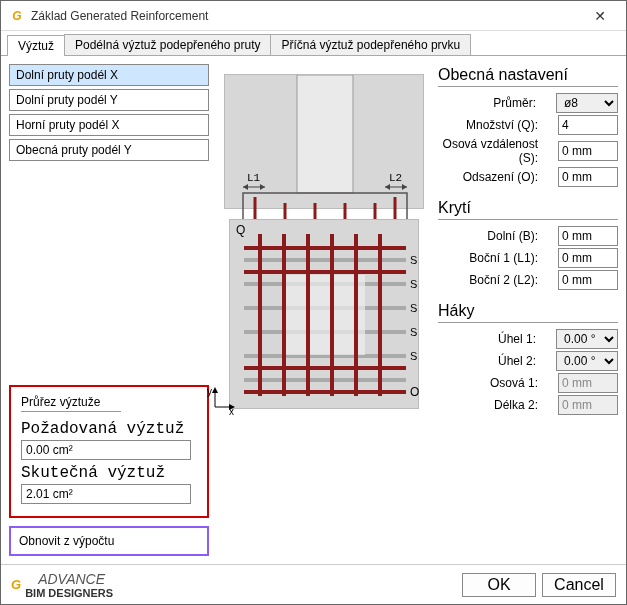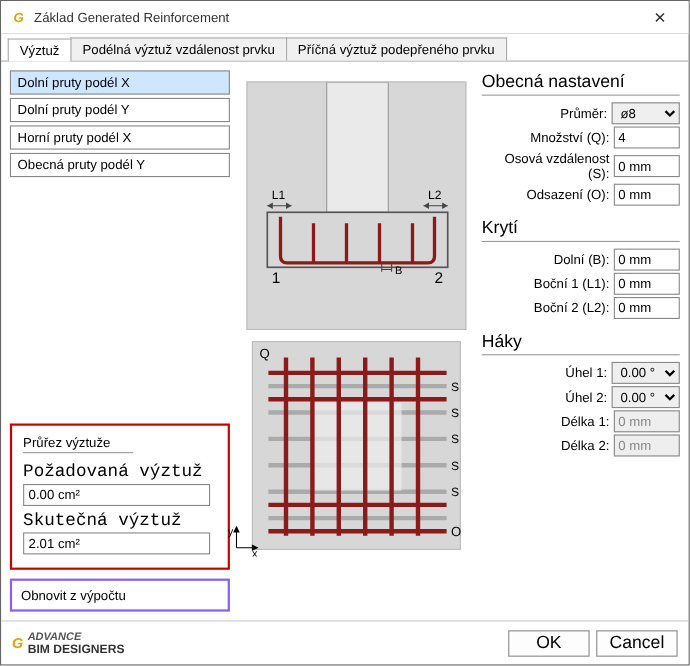--- a/index.html
+++ b/index.html
@@ -129,20 +129,21 @@
     display: flex;
     flex-direction: column;
     gap: 2px;
   }
   .group { margin-bottom: 6px; }
   .group .gtitle { font-size: 16px; margin: 2px 0; }
   .group .grule { border-top: 1px solid #999; margin-bottom: 6px; }
   .fieldrow {
     display: flex; align-items: center; margin: 2px 0;
     justify-content: flex-end;
+    gap: 16px;
   }
   .fieldrow label { font-size: 12px; margin-right: 4px; text-align: right; }
   .fieldrow input, .fieldrow select {
     width: 60px; border: 1px solid #888; padding: 1px 3px; font-size: 12px;
     height: 20px;
   }
   .fieldrow select { width: 62px; }
   .fieldrow input[disabled] { background: #eee; color: #888; }
 
   
@@ -151,42 +152,42 @@
     height: 40px;
     display: flex;
     align-items: center;
     padding: 0 10px;
   }
   .brand {
     display: flex; align-items: center; gap: 4px;
     font-size: 11px; font-weight: bold; color: #333;
   }
   .brand .bicon { color: #e6a100; font-style: italic; font-size: 13px; font-weight: bold; }
-  .brand .adv { font-weight: bold; font-style: italic; font-size: 10px; color: #555; }
+  .brand .adv { font-weight: normal; font-style: italic; font-size: 14px; color: #555; margin-left: 13px; }
   .footer .spacer { flex: 1; }
   .footer button {
     width: 74px; height: 24px; margin-left: 6px;
     border: 1px solid #888; background: #fdfdfd; cursor: pointer;
     font-size: 16px;
   }
 </style>
 </head>
 <body>
 
 <div class="titlebar">
   <span class="appicon">G</span>
   <span class="title">Základ Generated Reinforcement</span>
   <div class="closebtn">
     <span>✕</span>
   </div>
 </div>
 
 <div class="tabs">
   <div class="tab active">Výztuž</div>
-  <div class="tab">Podélná výztuž vzdálenost prvku</div>
+  <div class="tab">Podélná výztuž podepřeného pruty</div>
   <div class="tab">Příčná výztuž podepřeného prvku</div>
 </div>
 
 <div class="content">
 
   <div class="leftcol">
     <div class="barlist">
       <div class="baritem selected">Dolní pruty podél X</div>
       <div class="baritem">Dolní pruty podél Y</div>
       <div class="baritem">Horní pruty podél X</div>
@@ -199,21 +200,21 @@
       <label>Požadovaná výztuž</label>
       <input type="text" value="0.00 cm²" style="">
       <label>Skutečná výztuž</label>
       <input type="text" value="2.01 cm²" style="">
     </div>
     <div class="restorebtn">Obnovit z výpočtu</div>
   </div>
 
   <div class="midcol">
 
-    <div class="diagram" style="width:200px;height:226px;">
+    <div class="diagram" style="width:200px;height:135px;font-family:Liberation Mono, monospace;">
       <svg width="200" height="185">
 
         <rect x="72" y="0" width="56" height="118" fill="#eaeaea" stroke="#999"></rect>
 
         <rect x="18" y="118" width="164" height="50" fill="none" stroke="#555" stroke-width="1.5"></rect>
 
         <line x1="18" y1="112" x2="40" y2="112" stroke="#444"></line>
         <polygon points="18,112 23,109 23,115" fill="#444"></polygon>
         <polygon points="40,112 35,109 35,115" fill="#444"></polygon>
         <text x="22" y="106" font-size="11">L1</text>
@@ -342,21 +343,21 @@
           <option>0.00 °</option>
         </select>
       </div>
       <div class="fieldrow">
         <label>Úhel 2:</label>
         <select>
           <option>0.00 °</option>
         </select>
       </div>
       <div class="fieldrow">
-        <label>Délka 1:</label>
+        <label>Osová 1:</label>
         <input type="text" disabled="" value="0 mm" style="">
       </div>
       <div class="fieldrow">
         <label>Délka 2:</label>
         <input type="text" disabled="" value="0 mm" style="">
       </div>
     </div>
   </div>
 
 </div>

